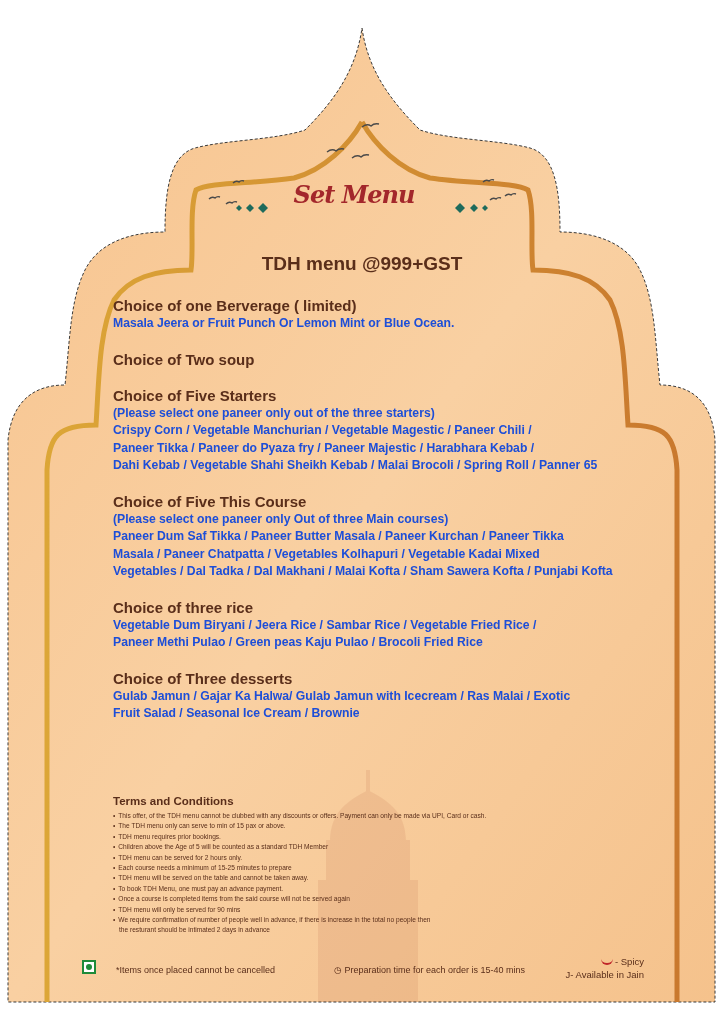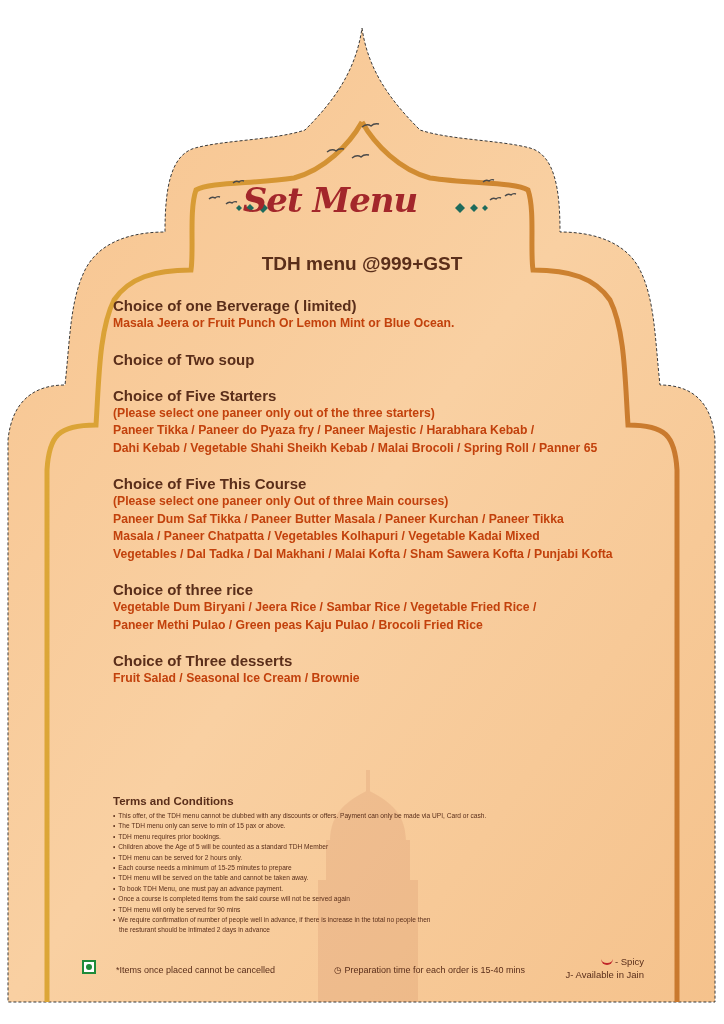--- a/index.html
+++ b/index.html
@@ -5,30 +5,30 @@
     html, body { margin: 0; padding: 0; }
     body {
       width: 724px; height: 1024px; background: #ffffff; position: relative; overflow: hidden;
       font-family: "Liberation Sans", "DejaVu Sans", sans-serif; color: #5a2e1a;
     }
     svg.frame { position: absolute; left: 0; top: 0; width: 724px; height: 1024px; }
     .abs { position: absolute; }
     .title {
       left: 0; width: 660px; top: 180px; text-align: center;
       font-family: "DejaVu Serif", "Liberation Serif", serif; font-style: italic; font-weight: bold;
-      font-size: 34px; color: #a3272b; letter-spacing: -1px;
+      font-size: 24px; color: #a3272b; letter-spacing: -1px; padding-left: 24px;
     }
     .subtitle {
       left: 0; width: 724px; top: 253px; text-align: center;
       font-size: 19px; font-weight: bold; color: #5a2e1a;
     }
     .content { left: 113px; top: 296px; width: 580px; }
     .section { margin-bottom: 17px; }
     .sec-h { font-size: 15px; font-weight: bold; color: #5a2e1a; line-height: 19px; }
-    .sec-line { font-size: 12.2px; font-weight: bold; color: #c2410c; line-height: 17.5px; white-space: nowrap; }
+    .sec-line { font-size: 12.2px; font-weight: bold; color: #1d4ed8; line-height: 17.5px; white-space: nowrap; }
     .terms { left: 113px; top: 794px; width: 460px; }
     .terms-h { font-size: 11.5px; font-weight: bold; line-height: 15px; margin-bottom: 2px; }
     .term { font-size: 6.6px; line-height: 10.4px; color: #5a2e1a; white-space: nowrap; }
     .term .b { margin-right: 3px; }
     .term.cont { padding-left: 6px; }
     .footer-note { font-size: 9px; color: #5a2e1a; white-space: nowrap; }
     .veg {
       left: 82px; top: 960px; width: 14px; height: 14px; border: 2px solid #1f8b3a; background: #fff;
       box-sizing: border-box;
     }
@@ -119,37 +119,39 @@
   <div class="section">
     <div class="sec-h">Choice of one Berverage ( limited)</div>
     <div class="sec-line">Masala Jeera or Fruit Punch Or Lemon Mint or Blue  Ocean.</div>
   </div>
   <div class="section">
     <div class="sec-h">Choice of  Two soup</div>
   </div>
   <div class="section">
     <div class="sec-h">Choice of Five  Starters</div>
     <div class="sec-line">(Please select one paneer only out of the three starters)</div>
+    <div class="sec-line">Crispy Corn / Vegetable Manchurian / Vegetable Magestic / Paneer Chili /</div>
     <div class="sec-line">Paneer Tikka / Paneer do Pyaza fry / Paneer Majestic / Harabhara Kebab /</div>
     <div class="sec-line">Dahi Kebab / Vegetable Shahi Sheikh Kebab / Malai Brocoli / Spring Roll / Panner 65</div>
   </div>
   <div class="section">
     <div class="sec-h">Choice of Five  This Course</div>
     <div class="sec-line">(Please select one paneer only Out of three Main courses)</div>
     <div class="sec-line">Paneer Dum Saf Tikka / Paneer Butter Masala / Paneer Kurchan / Paneer Tikka</div>
     <div class="sec-line">Masala / Paneer Chatpatta / Vegetables Kolhapuri / Vegetable Kadai Mixed</div>
     <div class="sec-line">Vegetables / Dal Tadka / Dal Makhani / Malai Kofta / Sham Sawera Kofta / Punjabi Kofta</div>
   </div>
   <div class="section">
     <div class="sec-h">Choice of three rice</div>
     <div class="sec-line">Vegetable Dum Biryani / Jeera Rice / Sambar Rice / Vegetable Fried Rice /</div>
     <div class="sec-line">Paneer Methi Pulao / Green peas Kaju Pulao / Brocoli Fried Rice</div>
   </div>
   <div class="section">
     <div class="sec-h">Choice of Three desserts</div>
+    <div class="sec-line">Gulab Jamun / Gajar Ka Halwa/ Gulab Jamun with Icecream / Ras Malai / Exotic</div>
     <div class="sec-line">Fruit Salad / Seasonal Ice Cream / Brownie</div>
   </div>
 </div>
 
 <div class="abs terms">
   <div class="terms-h">Terms and Conditions</div>
   <div class="term"><span class="b">•</span><span>This offer, of the TDH menu cannot be clubbed with any discounts or offers. Payment can only be made via UPI, Card or cash.</span></div>
   <div class="term"><span class="b">•</span><span>The TDH menu only can serve to min of 15 pax or above.</span></div>
   <div class="term"><span class="b">•</span><span>TDH menu requires prior bookings.</span></div>
   <div class="term"><span class="b">•</span><span>Children above the Age of 5 will be counted as a standard TDH Member</span></div>

